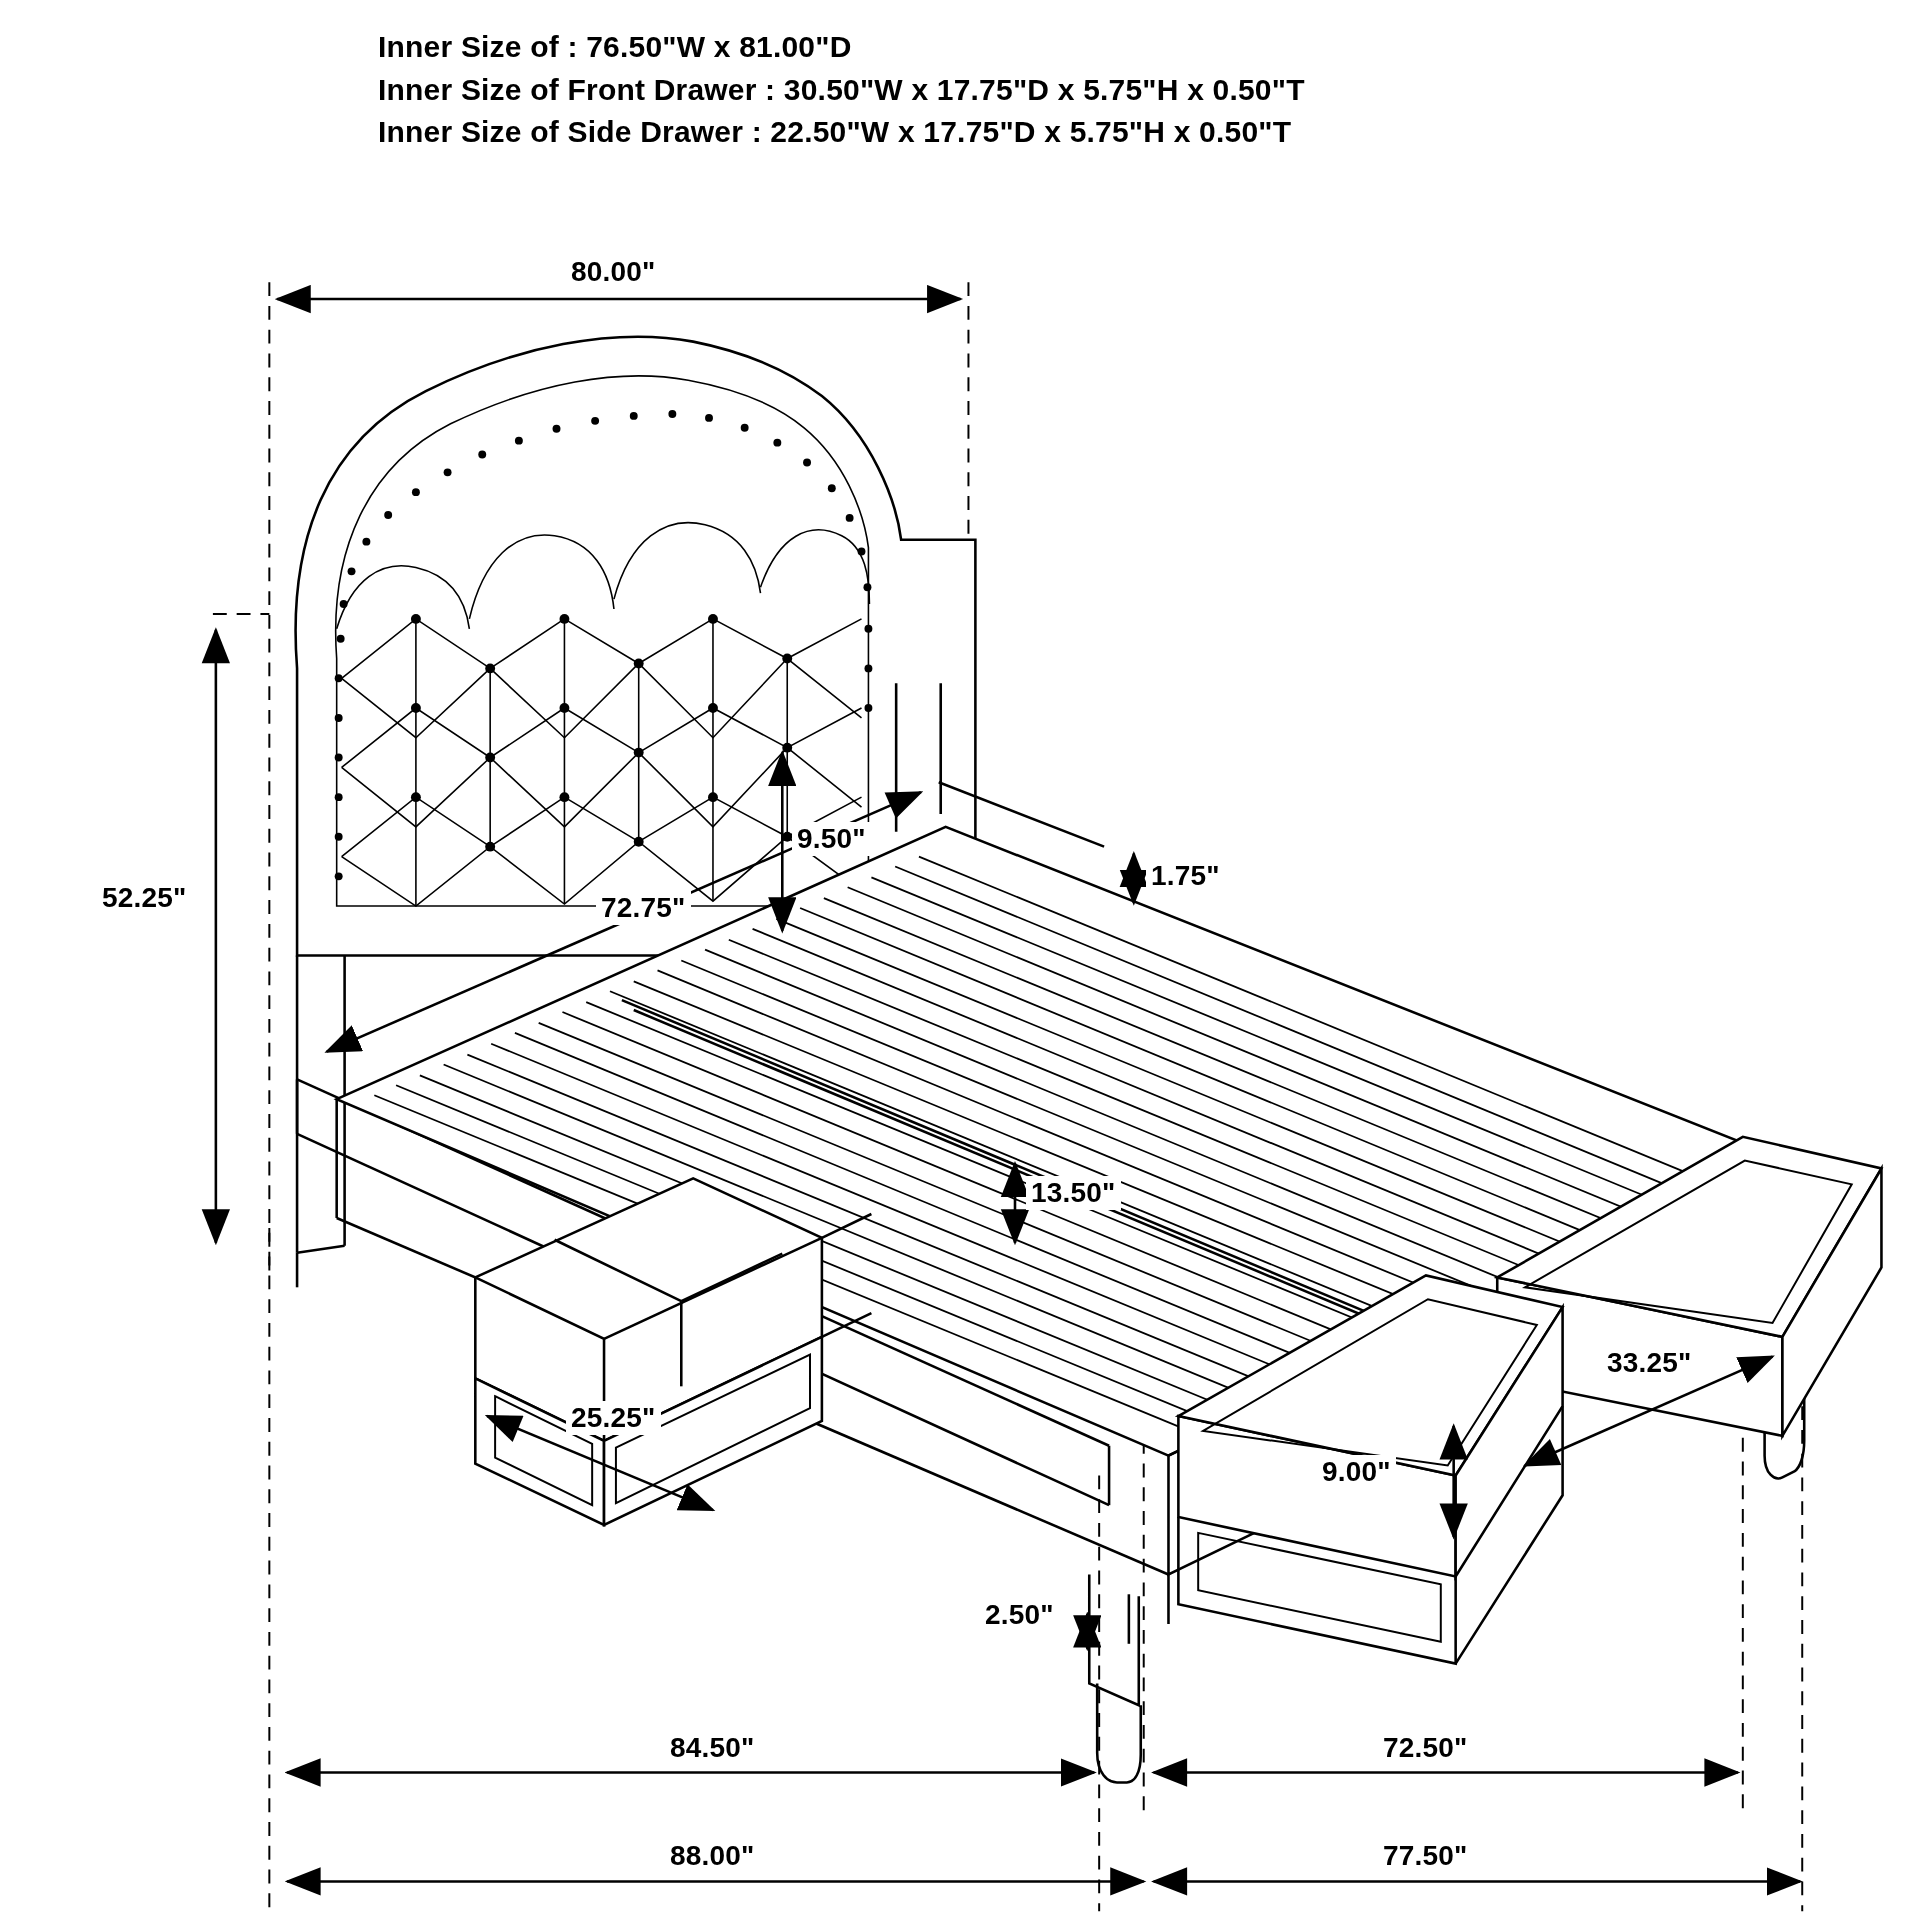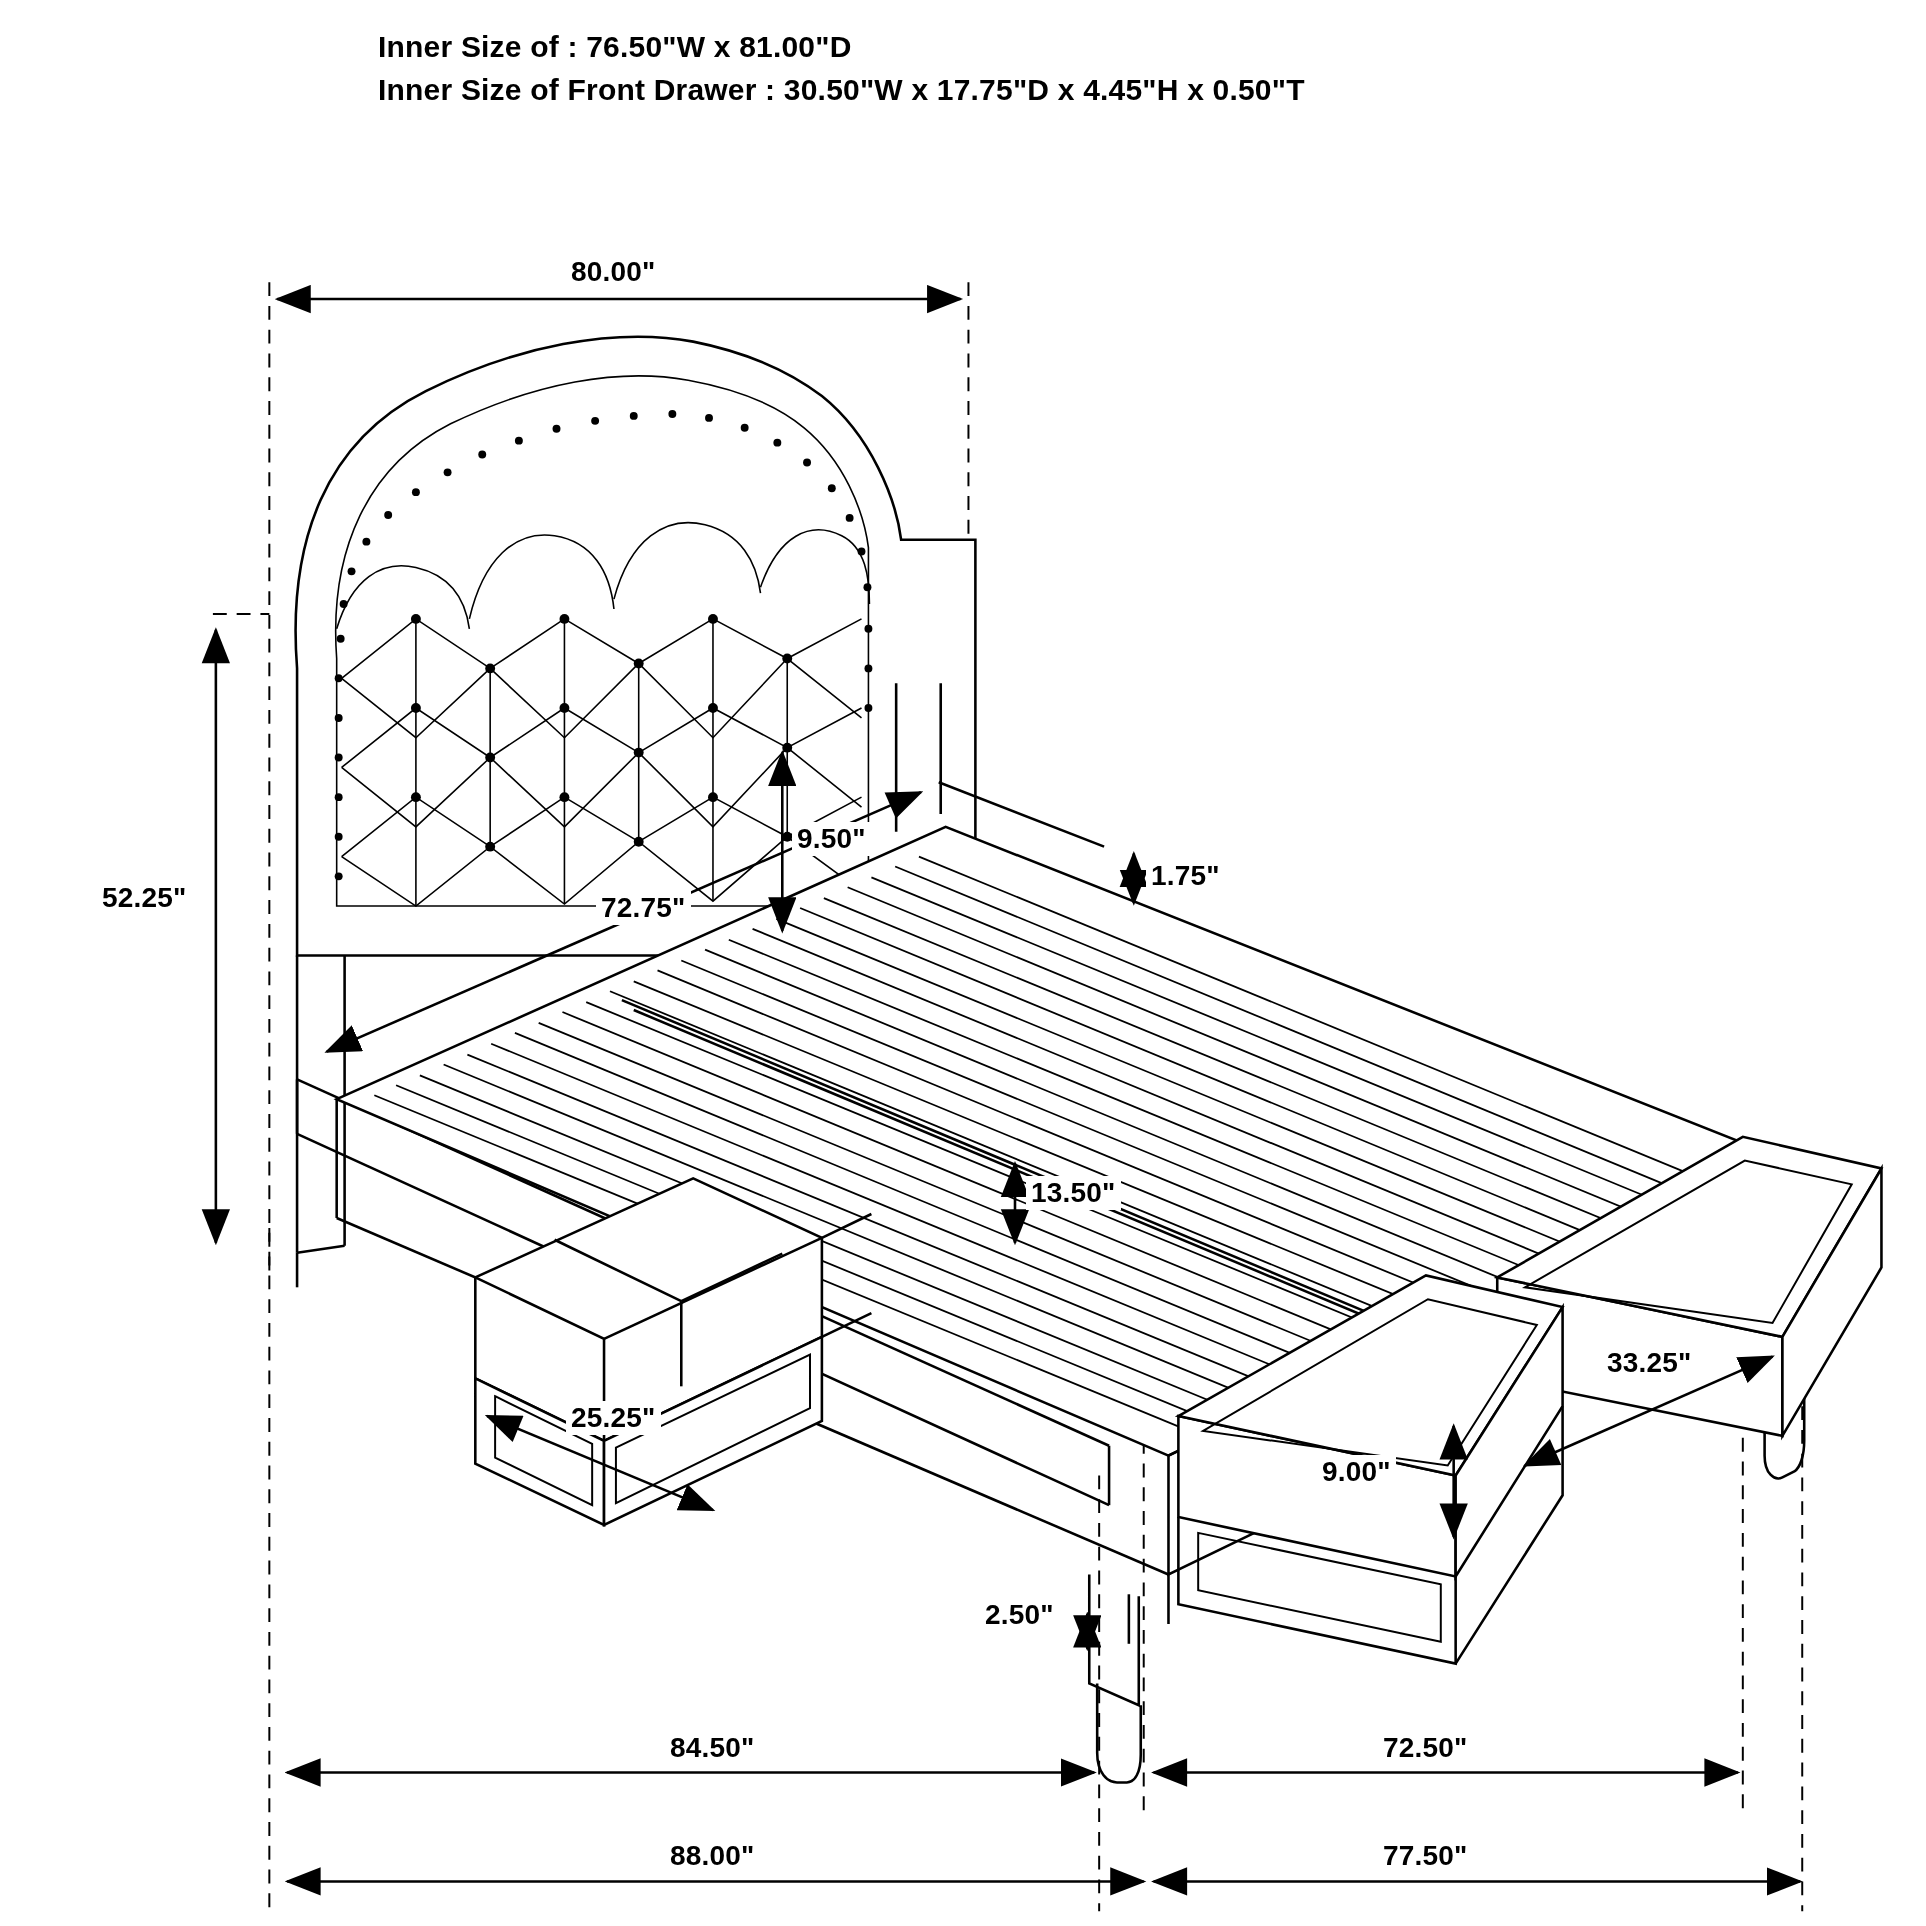--- a/index.html
+++ b/index.html
@@ -54,21 +54,22 @@
   .slat { stroke: #000; stroke-width: 1.8; fill: none; }
   .nail { fill: #000; }
 </style>
 </head>
 <body>
 
 <div id="diagram-root">
 
   <div class="spec-block">
     <span class="spec-line">Inner Size of : 76.50"W x 81.00"D</span>
-    <span class="spec-line">Inner Size of Front Drawer : 30.50"W x 17.75"D x 4.45"H x 0.50"T</span>
+    <span class="spec-line">Inner Size of Front Drawer : 30.50"W x 17.75"D x 5.75"H x 0.50"T</span>
+    <span class="spec-line">Inner Size of Side Drawer : 22.50"W x 17.75"D x 5.75"H x 0.50"T</span>
   </div>
 
   <svg class="drawing" viewBox="0 0 1946 1946">
     <defs>
       <marker id="ah" markerWidth="16" markerHeight="16" refX="13" refY="5.5" orient="auto">
         <path d="M0,0 L14,5.5 L0,11 z" fill="#000"></path>
       </marker>
       <marker id="ahs" markerWidth="16" markerHeight="16" refX="1" refY="5.5" orient="auto">
         <path d="M14,0 L0,5.5 L14,11 z" fill="#000"></path>
       </marker>

